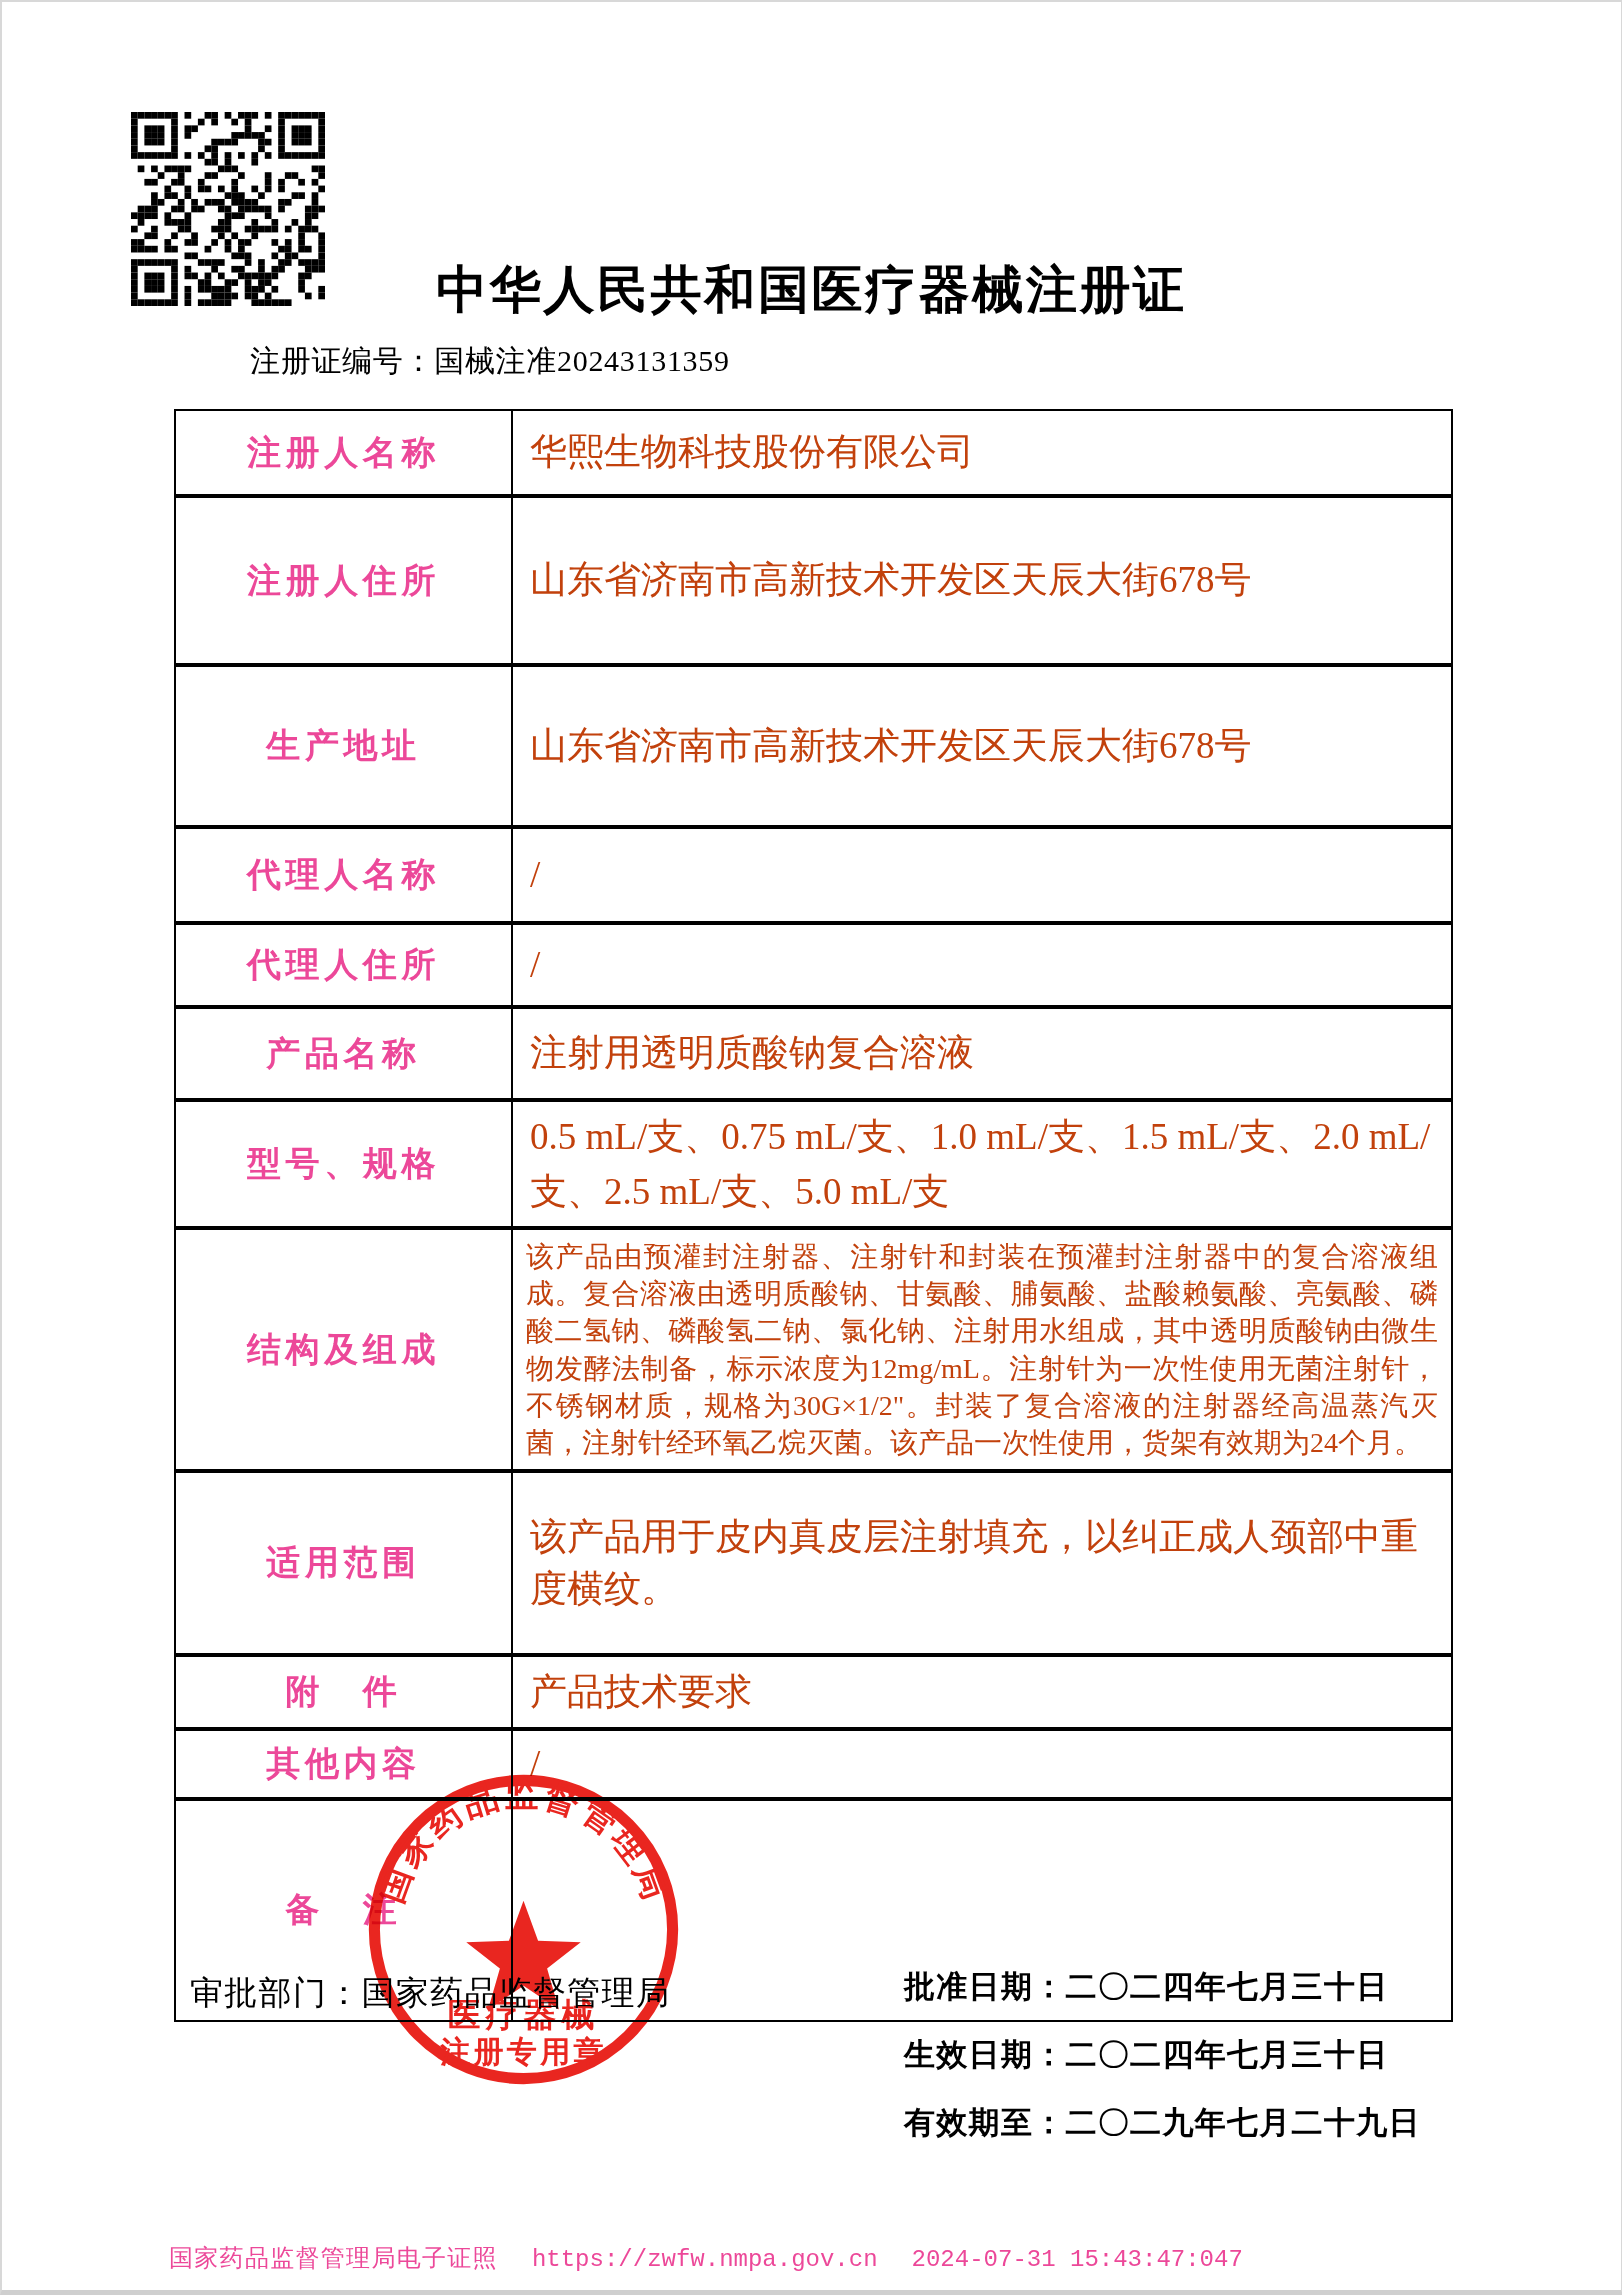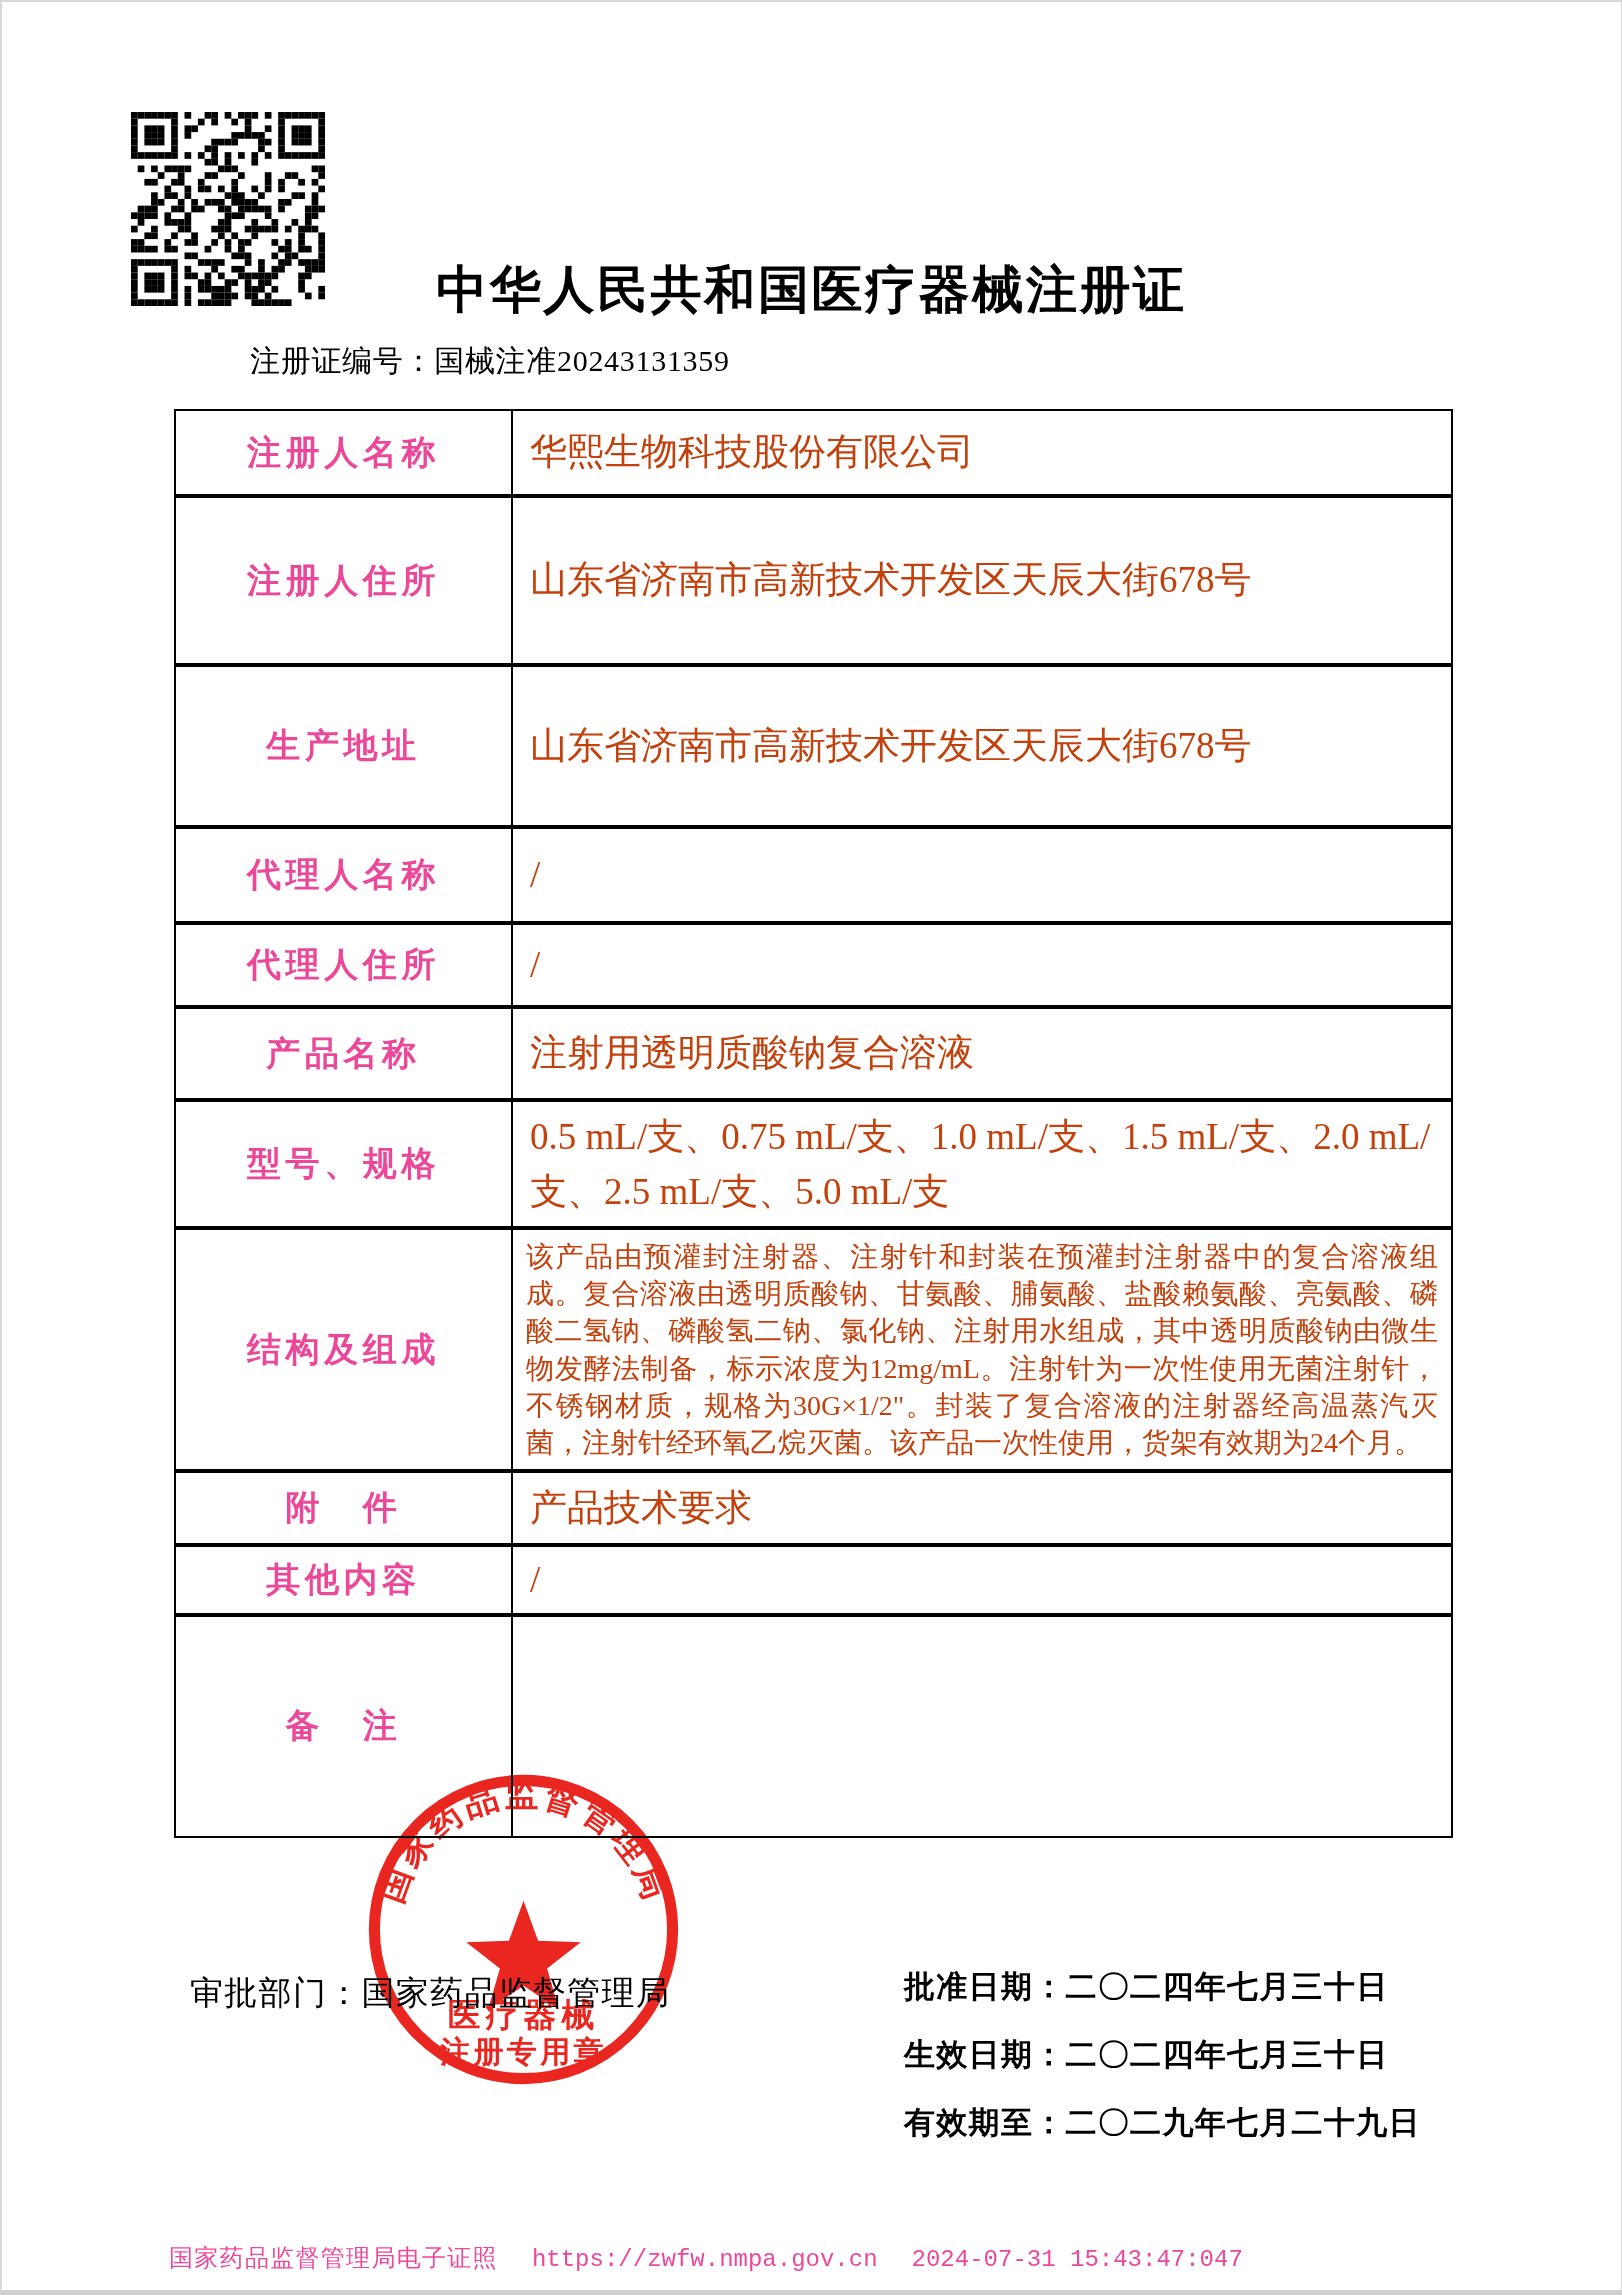--- a/index.html
+++ b/index.html
@@ -477,20 +477,24 @@
       <td class="value">注射用透明质酸钠复合溶液</td>
     </tr>
     <tr class="r7">
       <td class="label">型号、规格</td>
       <td class="value">0.5 mL/支、0.75 mL/支、1.0 mL/支、1.5 mL/支、2.0 mL/支、2.5 mL/支、5.0 mL/支</td>
     </tr>
     <tr class="r8">
       <td class="label">结构及组成</td>
       <td class="value">该产品由预灌封注射器、注射针和封装在预灌封注射器中的复合溶液组成。复合溶液由透明质酸钠、甘氨酸、脯氨酸、盐酸赖氨酸、亮氨酸、磷酸二氢钠、磷酸氢二钠、氯化钠、注射用水组成，其中透明质酸钠由微生物发酵法制备，标示浓度为12mg/mL。注射针为一次性使用无菌注射针，不锈钢材质，规格为30G×1/2"。封装了复合溶液的注射器经高温蒸汽灭菌，注射针经环氧乙烷灭菌。该产品一次性使用，货架有效期为24个月。</td>
     </tr>
+    <tr class="r9">
+      <td class="label">适用范围</td>
+      <td class="value">该产品用于皮内真皮层注射填充，以纠正成人颈部中重度横纹。</td>
+    </tr>
     <tr class="r10">
       <td class="label">附　件</td>
       <td class="value">产品技术要求</td>
     </tr>
     <tr class="r11">
       <td class="label">其他内容</td>
       <td class="value">/</td>
     </tr>
     <tr class="r12">
       <td class="label">备　注</td>

